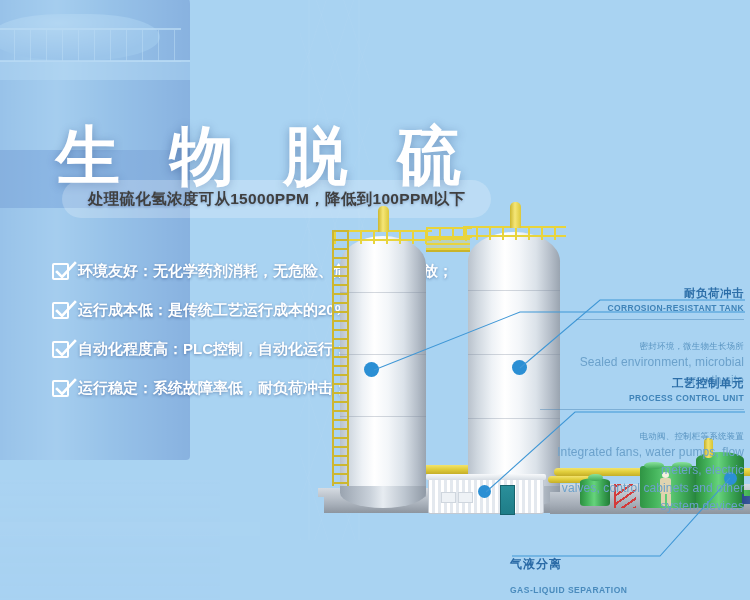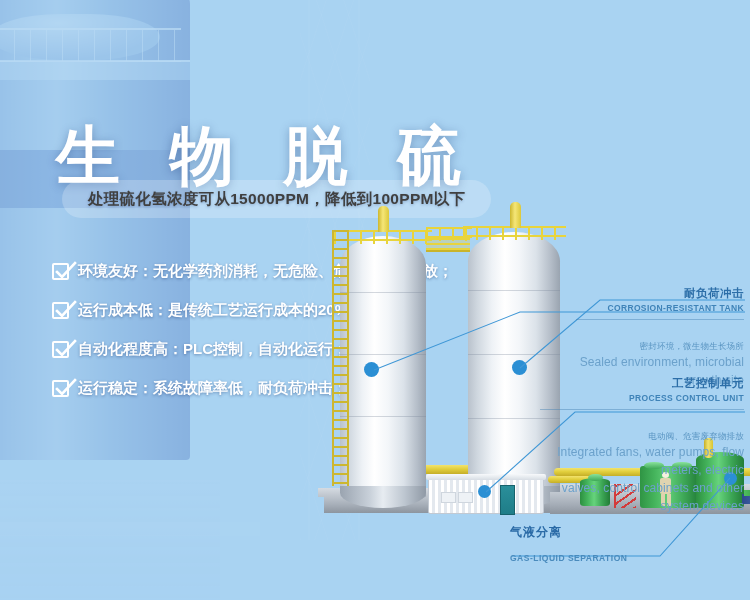--- a/index.html
+++ b/index.html
@@ -422,23 +422,23 @@
     <div class="lbl-en">CORROSION-RESISTANT TANK</div>
     <div class="lbl-rule" style="width:168px;"></div>
     <div class="lbl-desc-cn">密封环境，微生物生长场所</div>
     <div class="lbl-desc-en">Sealed environment, microbial growth site</div>
   </div>
 
   <div class="label-blk" style="right:6px; top:376px; width:222px;">
     <div class="lbl-cn">工艺控制单元</div>
     <div class="lbl-en">PROCESS CONTROL UNIT</div>
     <div class="lbl-rule" style="width:204px;"></div>
-    <div class="lbl-desc-cn">电动阀、危害废弃物排放</div>
+    <div class="lbl-desc-cn">电动阀、控制柜等系统装置</div>
     <div class="lbl-desc-en">Integrated fans, water pumps, flow meters, electric</div>
     <div class="lbl-desc-en">valves, control cabinets and other system devices</div>
   </div>
 
-  <div class="label-blk" style="left:510px; top:524px; width:160px; text-align:left;">
+  <div class="label-blk" style="left:510px; top:556px; width:160px; text-align:left;">
     <div class="lbl-bottom-cn">气液分离</div>
     <div class="lbl-bottom-en">GAS-LIQUID SEPARATION</div>
   </div>
 
 </div>
 
 </body></html>

